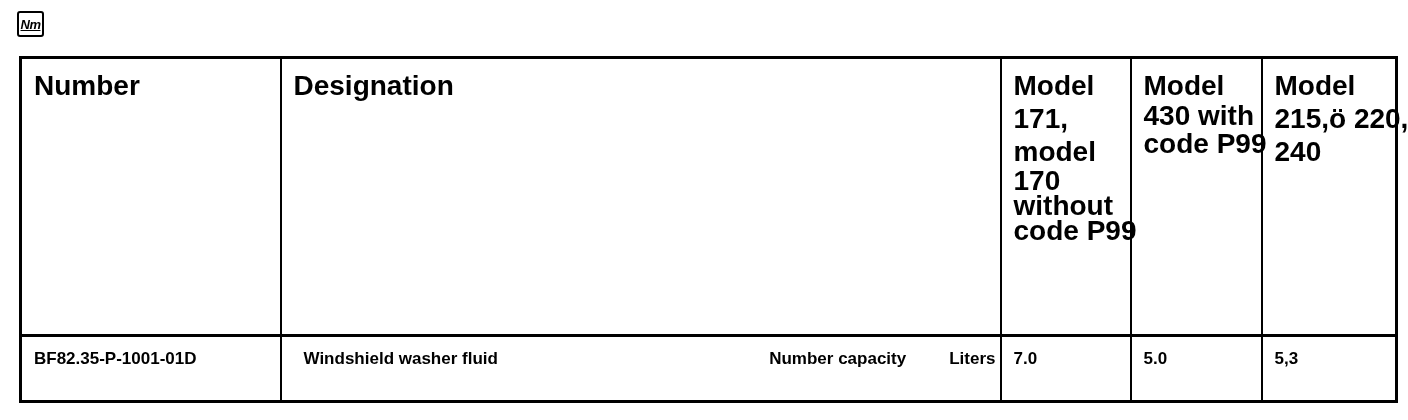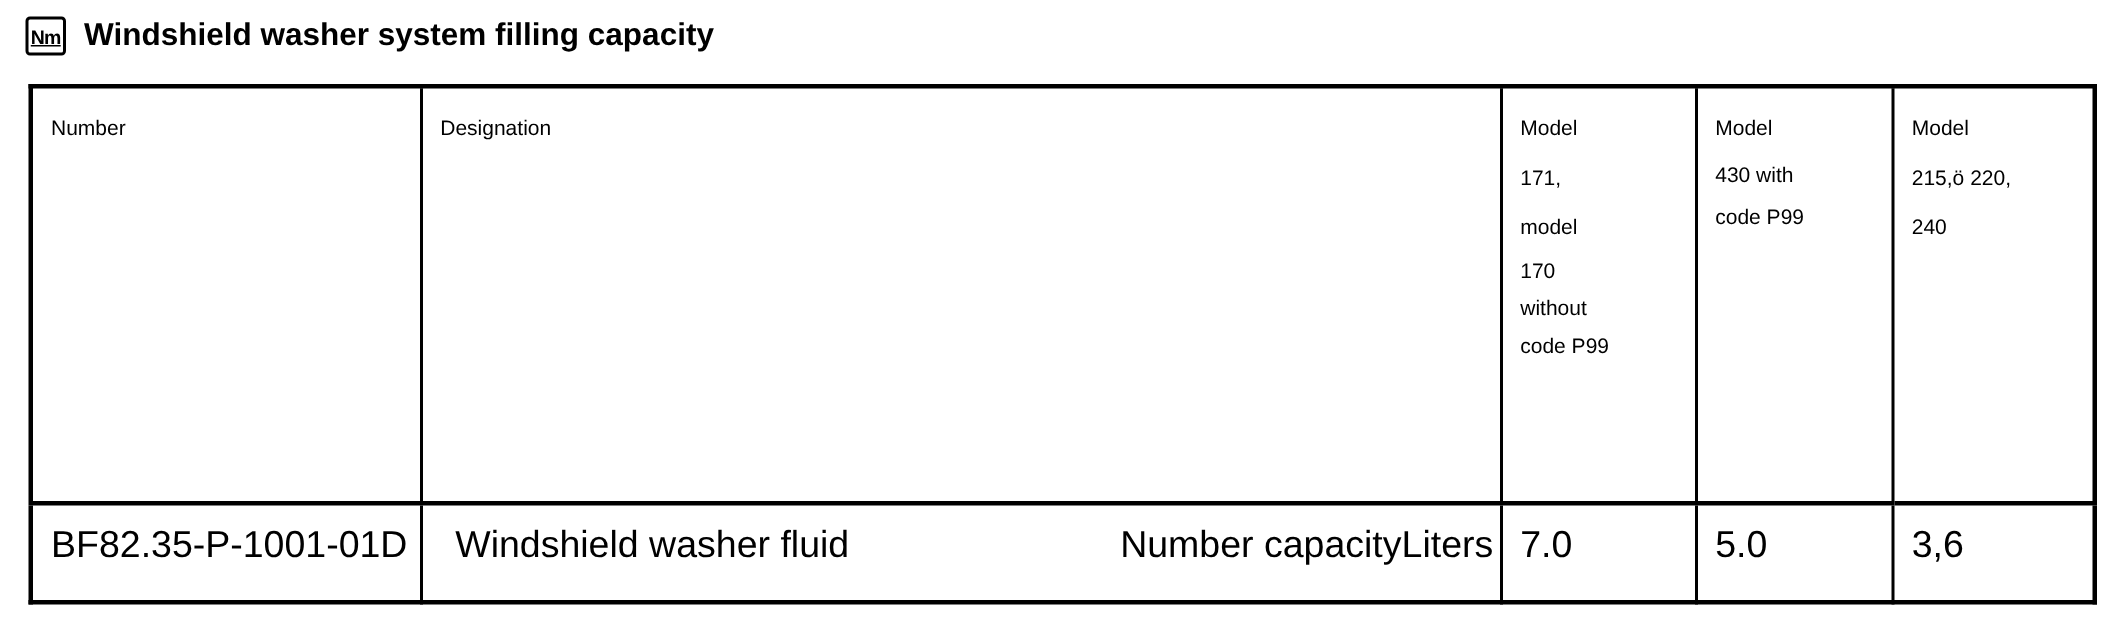--- a/index.html
+++ b/index.html
@@ -12,20 +12,21 @@
     position: relative;
   }
 
   
   .title-bar {
     position: absolute;
     left: 17px; top: 11px;
     display: flex;
     align-items: center;
     gap: 12px;
+    font-style: italic;
   }
   .nm-box {
     width: 27px; height: 26px;
     border: 2px solid #000;
     border-radius: 3px;
     display: flex;
     align-items: center;
     justify-content: center;
     font-weight: bold;
     font-size: 13px;
@@ -44,39 +45,39 @@
     position: absolute;
     left: 19px; top: 56px;
     width: 1376px;
     border-collapse: collapse;
     table-layout: fixed;
     border: 3px solid #000;
   }
   table.spec td {
     border: 2px solid #000;
     vertical-align: top;
-    font-size: 14px;
-    font-weight: normal;
+    font-size: 28px;
+    font-weight: bold;
     background: #fff;
   }
   tr.header-row td {
     height: 278px;
     border-bottom: 3px solid #000;
     padding: 10px 6px 0 12px;
   }
   td.th-number { padding-left: 10px; }
   .hline { line-height: 33px; white-space: nowrap; }
   .lh33 div { line-height: 33px; white-space: nowrap; }
   .lh25 div { line-height: 25px; white-space: nowrap; }
   .lh28 div { line-height: 28px; white-space: nowrap; }
 
   tr.data-row td {
     height: 66px;
-    font-weight: normal;
-    font-size: 25px;
+    font-weight: bold;
+    font-size: 17px;
     padding: 12px 4px 0 12px;
   }
   td.cell-number {
     font-size: 15px;
     padding-top: 14px;
     padding-left: 10px;
   }
   td.cell-designation { padding-left: 13px; padding-right: 38px; }
   .designation-flex { display: flex; align-items: baseline; margin-left: 10px; }
   .designation-name { flex: 1 1 auto; white-space: nowrap; }
@@ -84,21 +85,20 @@
   .designation-unit { flex: 0 0 auto; white-space: nowrap; }
   td.cell-value { padding-left: 11px; }
 </style>
 </head>
 <body>
 
 <div class="title-bar">
   <div class="nm-box">
     <span>Nm</span>
   </div>
-  <div class="page-title">Windshield washer system filling capacity</div>
 </div>
 
 <table class="spec">
   <colgroup>
     <col style="width:260px">
     <col style="width:720px">
     <col style="width:130px">
     <col style="width:131px">
     <col style="width:135px">
   </colgroup>
@@ -145,16 +145,16 @@
       <td class="cell-number">BF82.35-P-1001-01D</td>
       <td class="cell-designation">
         <div class="designation-flex">
           <span class="designation-name">Windshield washer fluid</span>
           <span class="designation-property">Number capacity</span>
           <span class="designation-unit">Liters</span>
         </div>
       </td>
       <td class="cell-value">7.0</td>
       <td class="cell-value">5.0</td>
-      <td class="cell-value">3,6</td>
+      <td class="cell-value">5,3</td>
     </tr>
   </tbody>
 </table>
 
 </body></html>

